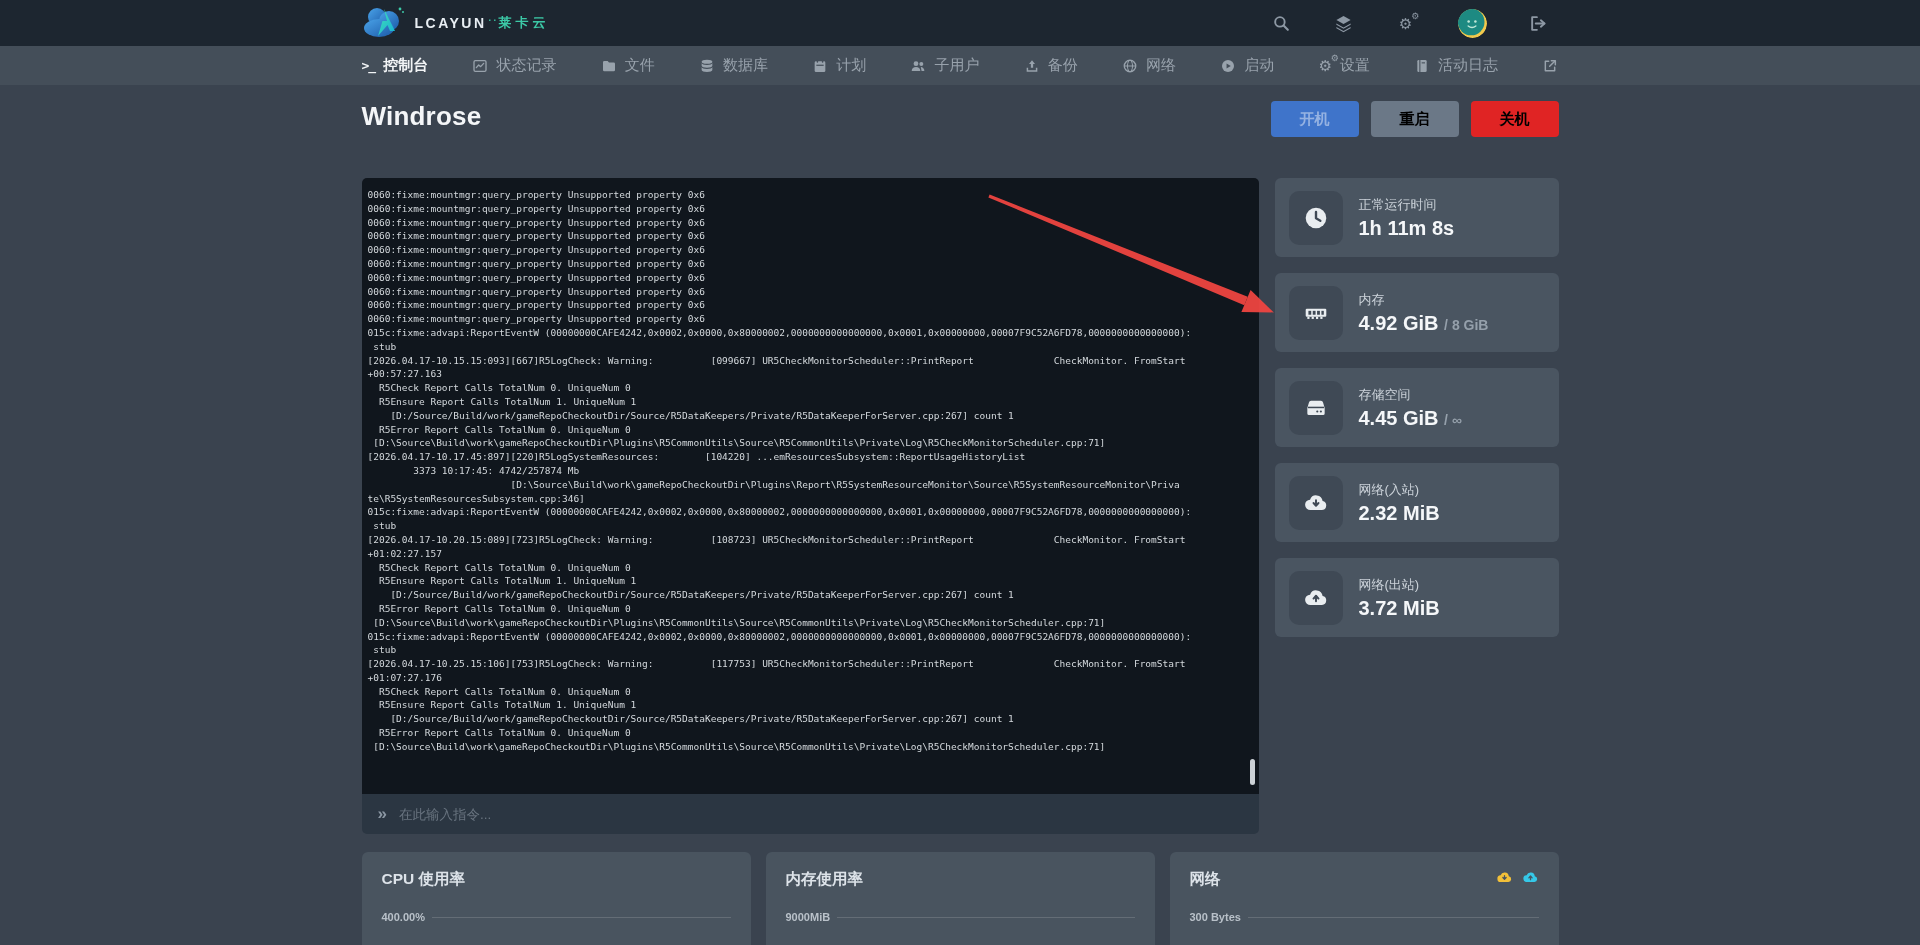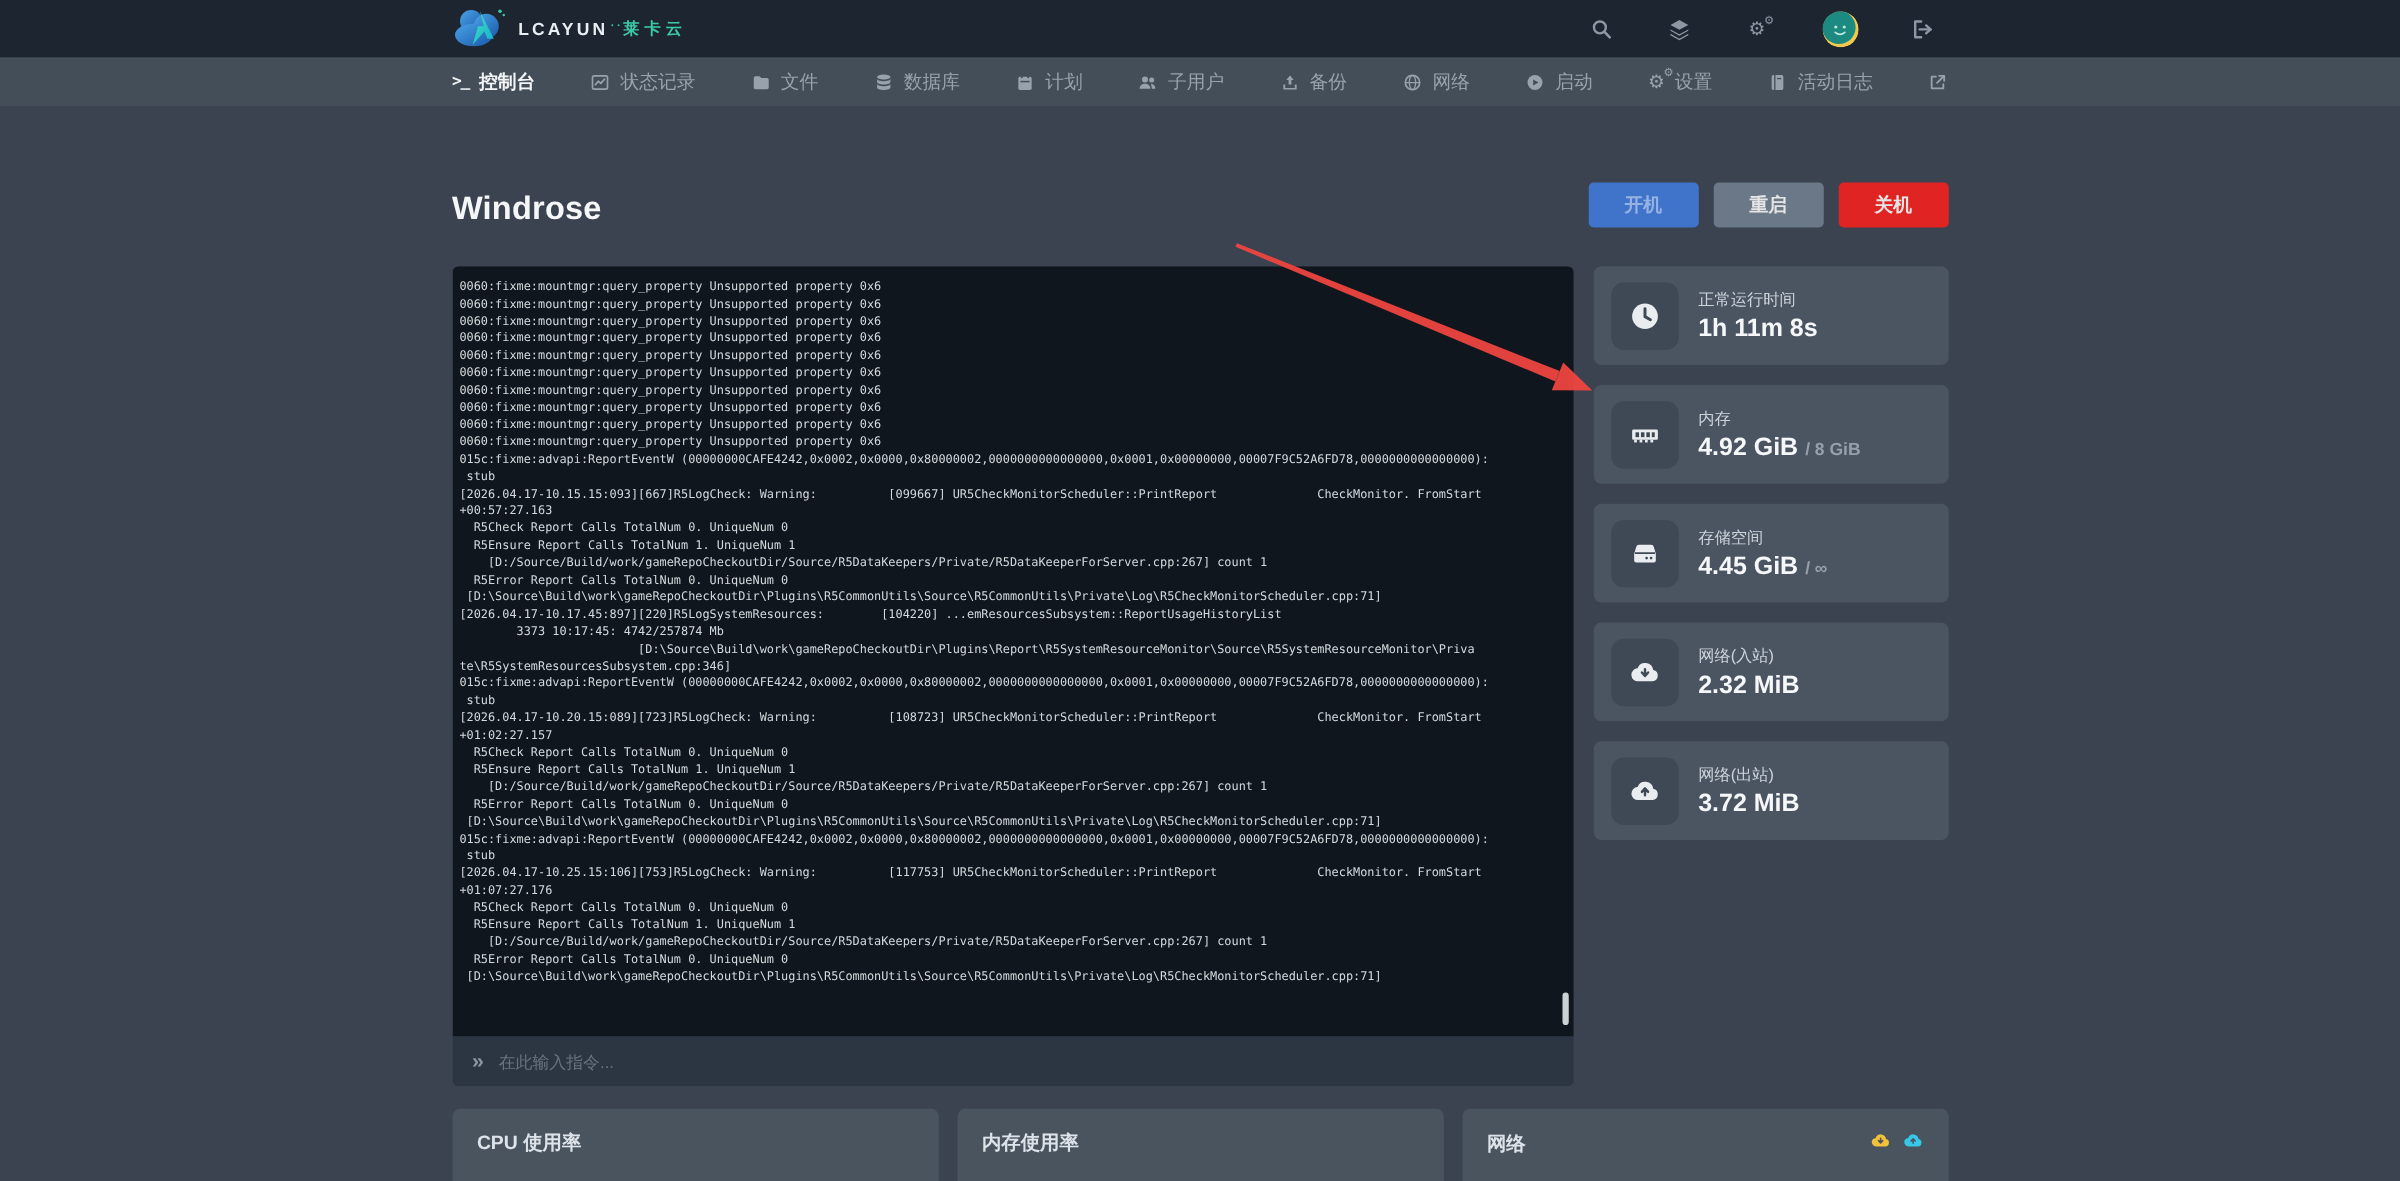--- a/index.html
+++ b/index.html
@@ -30,24 +30,24 @@
   .nav-inner { height:39px; display:flex; align-items:center; justify-content:space-between; }
   .nav-tab { display:flex; align-items:center; gap:8px; color:#98a2ac; font-size:15px; cursor:pointer; text-decoration:none; white-space:nowrap; }
   .nav-tab.active { color:#f2f4f6; font-weight:bold; }
   .nav-icon { display:flex; align-items:center; }
   .nav-icon svg { width:16px; height:16px; }
   .term-glyph { font-family:"DejaVu Sans Mono", monospace; font-size:13px; font-weight:bold; letter-spacing:-1px; }
   .gears-glyph { font-size:15px; line-height:1; position:relative; }
   .gears-glyph .g2 { position:absolute; font-size:9px; top:-4px; right:-7px; }
 
   
-  .page-head { display:flex; align-items:flex-end; justify-content:space-between; margin-top:51px; height:46px; margin-bottom:31px; }
+  .page-head { display:flex; align-items:flex-start; justify-content:space-between; margin-top:16px; height:46px; margin-bottom:31px; }
   .page-title { font-size:26px; font-weight:bold; color:#f4f6f8; letter-spacing:.2px; }
   .power-buttons { display:flex; gap:12px; }
-  .pbtn { border:none; border-radius:4px; width:88px; height:36px; font-size:15px; font-weight:bold; font-family:inherit; cursor:pointer; color:#e5e5e5; }
+  .pbtn { border:none; border-radius:4px; width:88px; height:36px; font-size:15px; font-weight:bold; font-family:inherit; cursor:pointer; color:#000000; }
   .pbtn-start { background:#3f74ca; color:rgba(255,255,255,.45); }
   .pbtn-restart { background:#6b7887; }
   .pbtn-kill { background:#e02424; }
 
   
   .main-grid { display:flex; gap:16px; align-items:flex-start; }
   .console-card { width:897px; border-radius:5px; overflow:hidden; position:relative; }
   .console-log {
     height:616px; background:#10161d; padding:10px 6px;
     font-family:"DejaVu Sans Mono", monospace; font-size:9.5px; line-height:13.8px;

